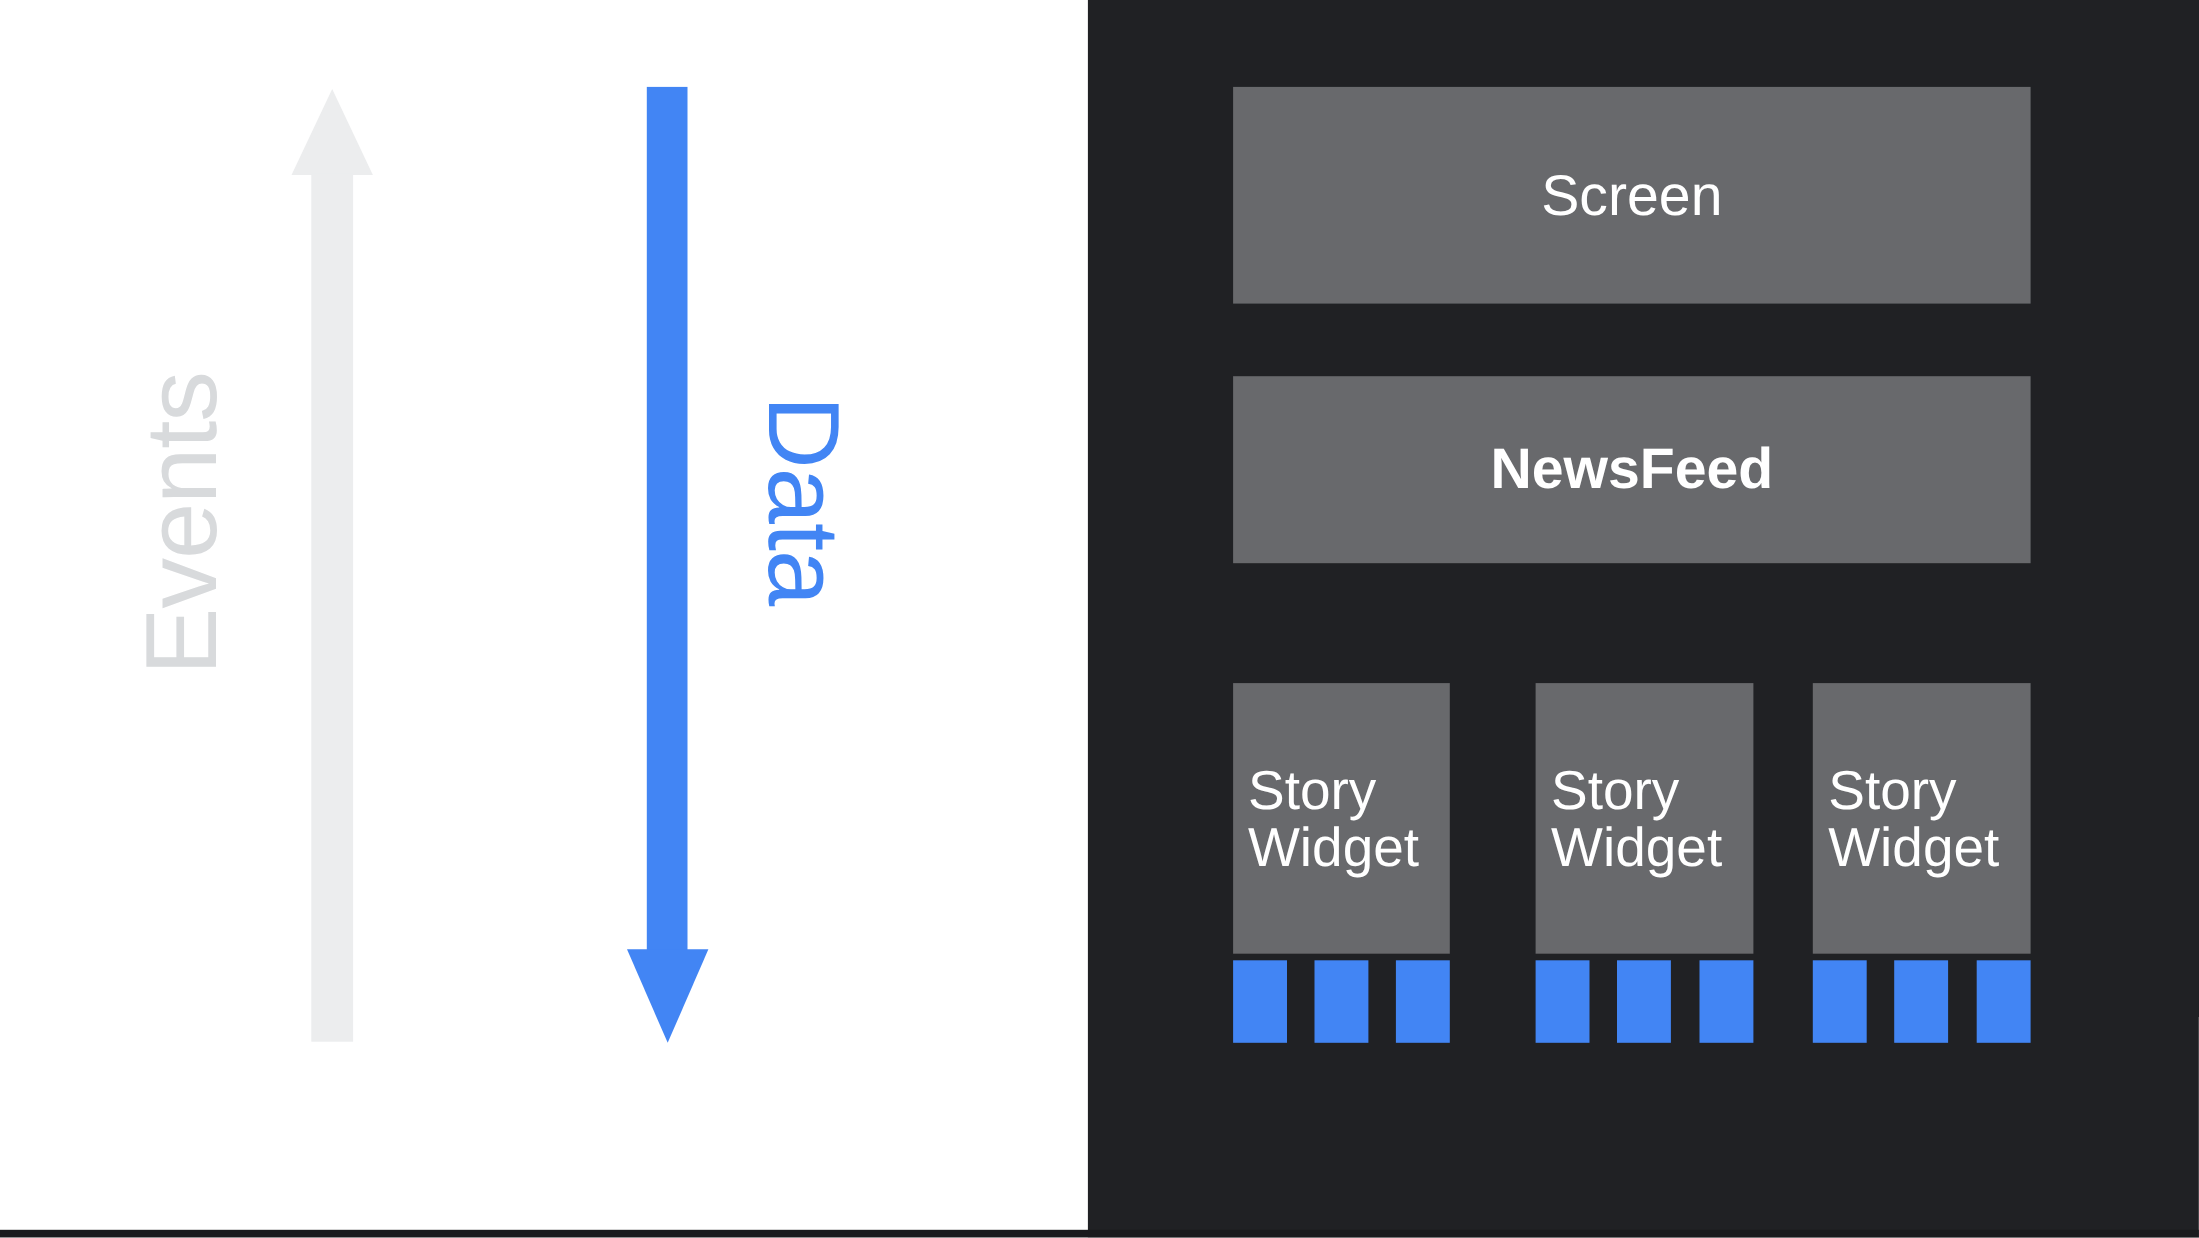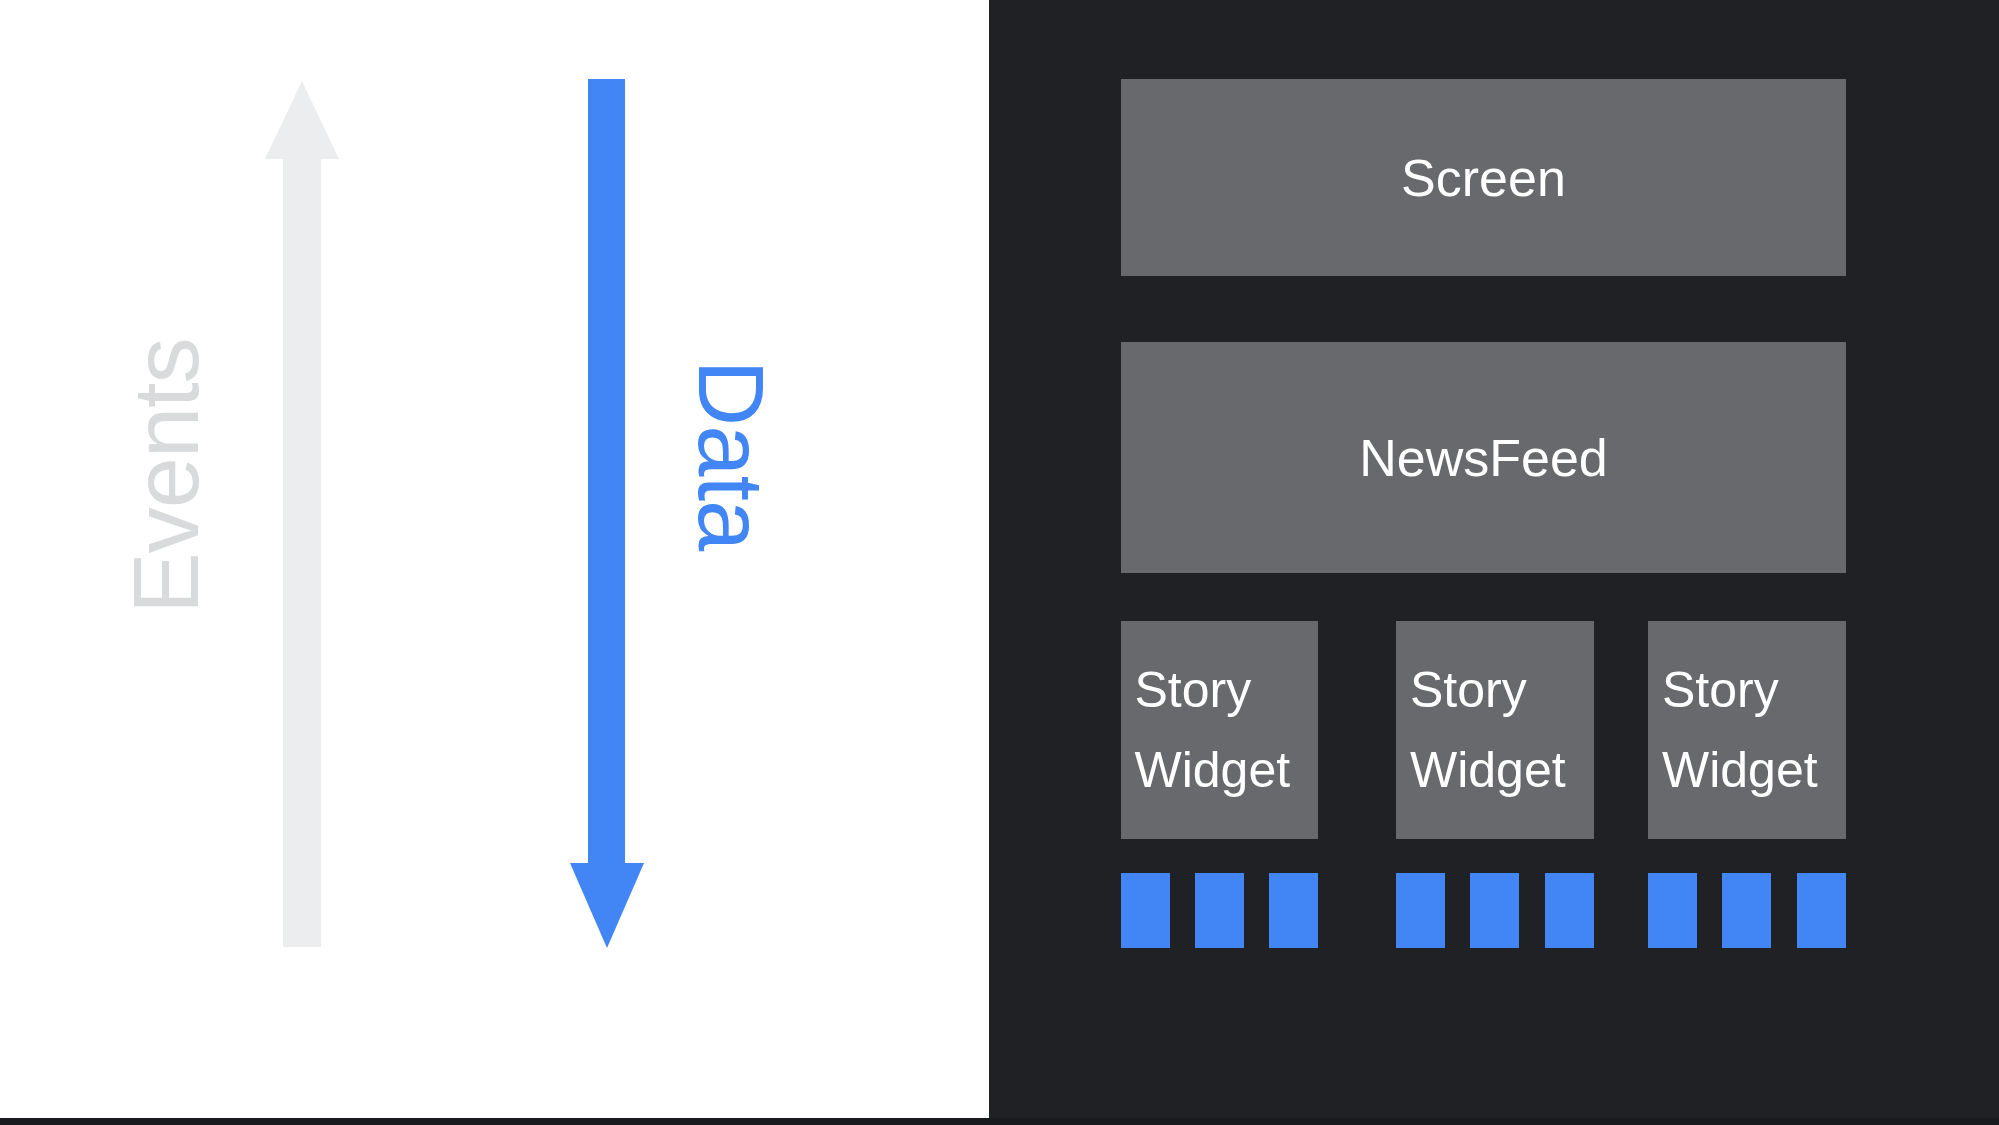--- a/index.html
+++ b/index.html
@@ -79,26 +79,26 @@
     color:var(--text-white,#FFFFFF);
     display:flex;
     align-items:center;
     justify-content:center;
   }
   .screen-box{
     left:1121px; top:79px; width:725px; height:197px;
     font-size:52px; font-weight:500;
   }
   .newsfeed-box{
-    left:1121px; top:342px; width:725px; height:231px;
-    font-size:52px; font-weight:400;
+    left:1121px; top:342px; width:725px; height:170px;
+    font-size:52px; font-weight:700;
   }
   .story-box{
-    top:621px; width:197px; height:218px;
-    font-size:50px; line-height:80px; font-weight:500;
+    top:621px; width:197px; height:246px;
+    font-size:50px; line-height:52px; font-weight:500;
   }
   .story-box-1{left:1121px;}
   .story-box-2{left:1396px; width:198px;}
   .story-box-3{left:1648px; width:198px;}
   .story-label{width:170px;}
   .state-block{
     position:absolute;
     top:873px; width:49px; height:75px;
     background:var(--accent-blue,#4285F4);
   }

